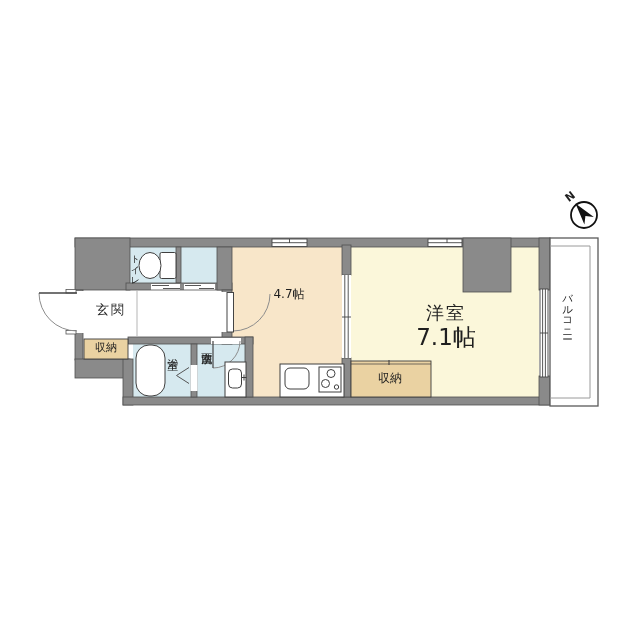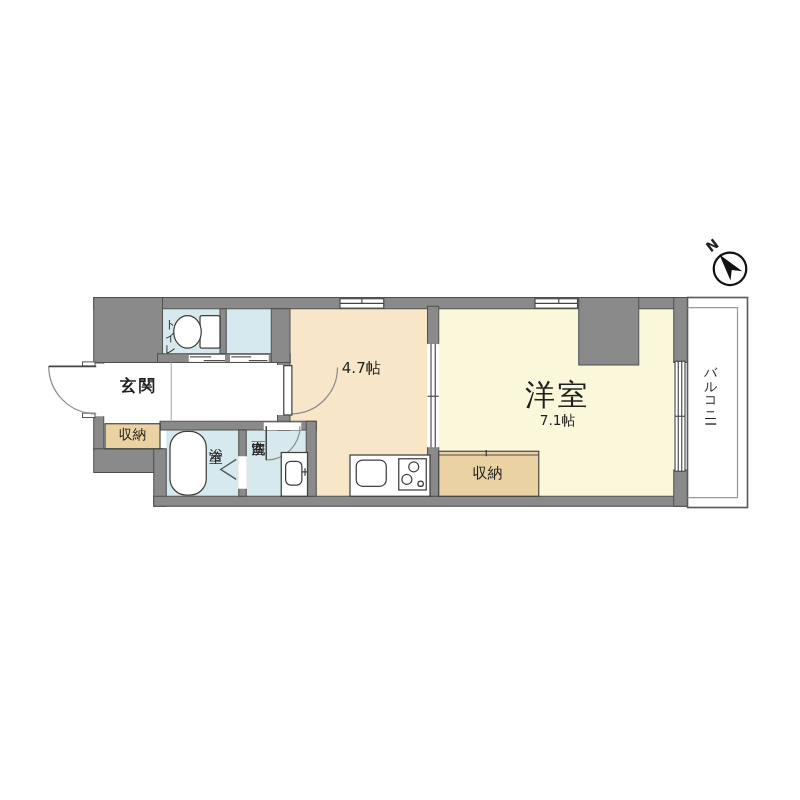--- a/index.html
+++ b/index.html
@@ -152,37 +152,37 @@
         </g>
       </g>
     </g>
 
     <g>
       <circle cx="584" cy="215" r="13" fill="#ffffff" stroke="#111" stroke-width="1.8"></circle>
       <polygon points="575.5,203.5 593.8,217 585.4,216 584.4,224.4" fill="#111"></polygon>
     </g>
   </svg>
 
-  <div class="lbl" style="left:96px;top:303px;font-size:13px;letter-spacing:2px;font-weight:bold;">玄関</div>
+  <div class="lbl" style="left:96px;top:303px;font-size:13px;letter-spacing:2px;">玄関</div>
 
   <div class="lbl center" style="left:86px;top:342px;width:40px;font-size:11px;">収納</div>
 
   <div class="lbl vert" style="left:130px;top:249px;font-size:9px;letter-spacing:0;">トイレ</div>
 
   <div class="lbl vert" style="left:165px;top:350px;font-size:11px;">浴室</div>
 
   <div class="lbl vert" style="left:199px;top:344px;font-size:11px;letter-spacing:0;">洗面室</div>
 
   <div class="lbl center" style="left:249px;top:288px;width:80px;">
     <div style="font-size:12px;">4.7帖</div>
   </div>
 
   <div class="lbl center" style="left:396px;top:303px;width:100px;">
-    <div style="font-size:24px;letter-spacing:2px;">洋室</div>
-    <div style="font-size:11px;">7.1帖</div>
+    <div style="font-size:18px;letter-spacing:2px;">洋室</div>
+    <div style="font-size:23px;">7.1帖</div>
   </div>
 
   <div class="lbl center" style="left:370px;top:372px;width:40px;font-size:12px;">収納</div>
 
   <div class="lbl vert" style="left:562px;top:286px;font-size:10.5px;letter-spacing:0;">バルコニー</div>
 
   <div class="lbl" style="left:566px;top:191px;font-size:11px;font-weight:bold;transform:rotate(-38deg);">N</div>
 
 </div>
 

